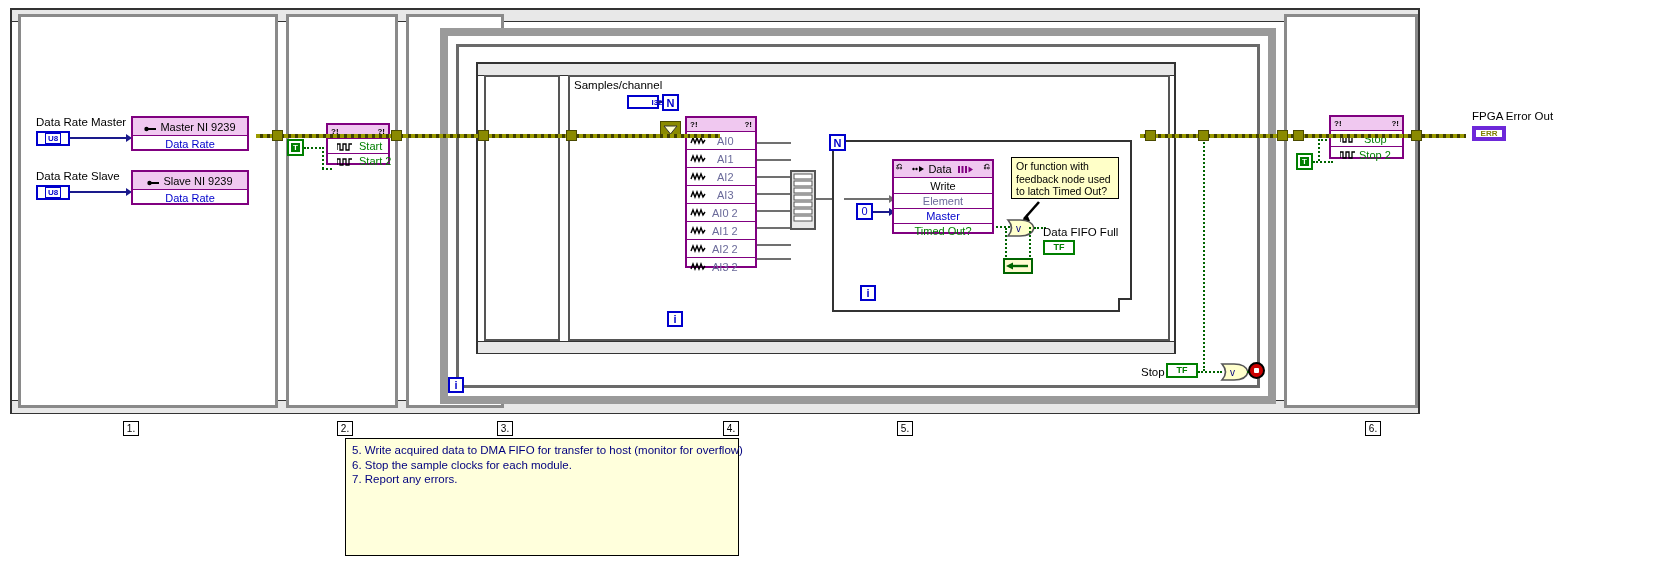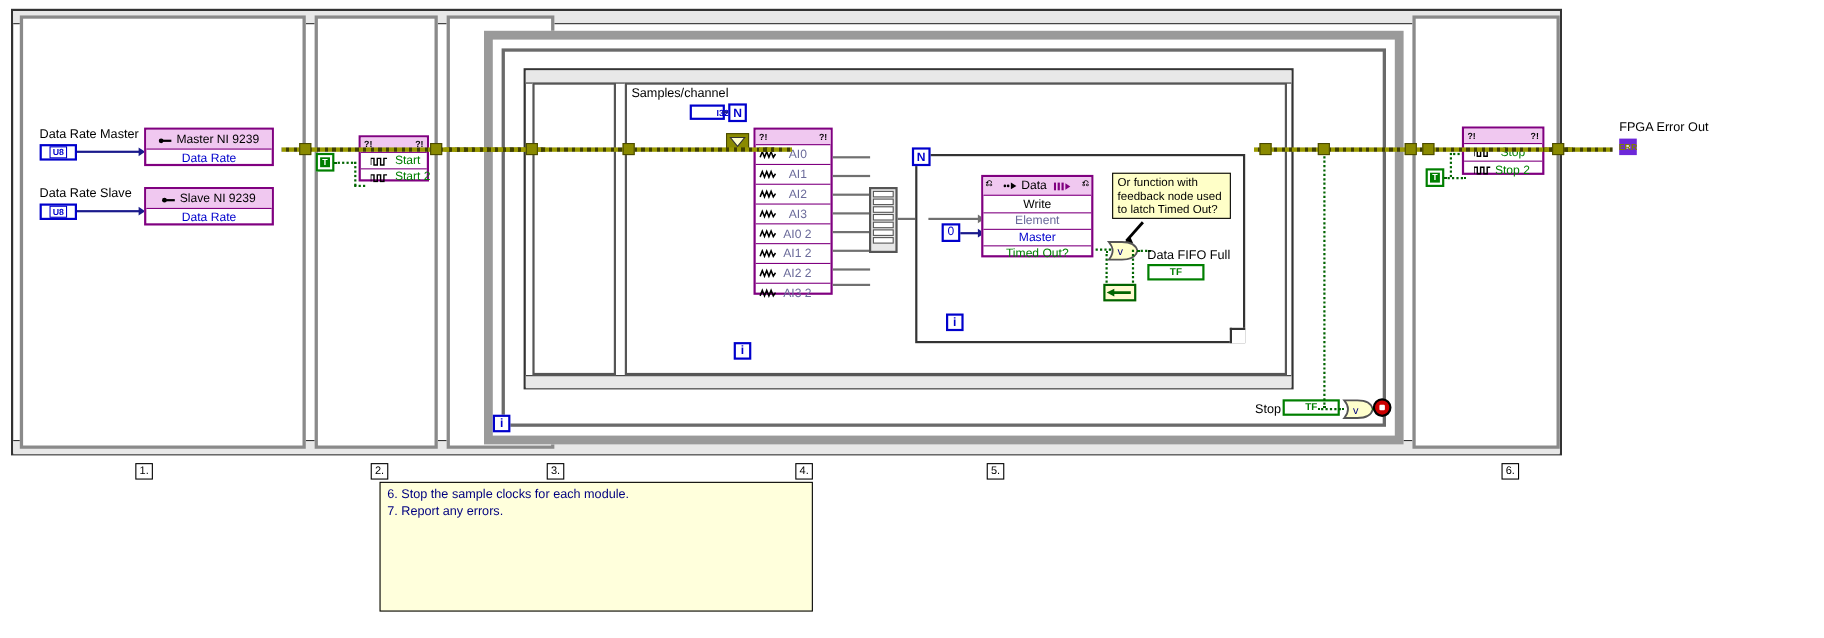--- a/index.html
+++ b/index.html
@@ -39,25 +39,25 @@
     position:absolute;box-sizing:border-box;display:flex;align-items:center;
     justify-content:center;font-size:9px;font-weight:bold;line-height:9px;
   }
   .term.u8{
     border:2px solid #0000cc;background:#ffffff;color:#0000cc;
     height:15px;width:34px;
   }
   .term.u8 .in{border:1px solid #0000cc;padding:0 2px;font-size:8px;}
   .term.tf{
     border:2px solid #007f00;background:#ffffff;color:#007f00;
-    height:15px;width:52px;
+    height:15px;width:32px;
   }
   .term.err{
-    border:6px solid #6d28d9;background:#ffffff;color:#7f7f00;
-    height:15px;width:16px;font-size:8px;
+    border:4px solid #6d28d9;background:#ffffff;color:#7f7f00;
+    height:15px;width:34px;font-size:8px;
   }
   .term.boolgreen{
     border:2px solid #007f00;background:#ffffff;color:#007f00;
     width:17px;height:17px;font-size:10px;
   }
   .term.boolgreen .sq{
     width:9px;height:9px;background:#007f00;color:#fff;font-size:8px;
     display:flex;align-items:center;justify-content:center;line-height:8px;
   }
   .const-num{
@@ -541,17 +541,18 @@
   <div class="errnode" style="left:1277px;top:130px;"></div>
   <div class="errnode" style="left:1293px;top:130px;"></div>
   <div class="errnode" style="left:1411px;top:130px;"></div>
 
   <div class="lbl" style="left:1472px;top:110px;">FPGA Error Out</div>
   <div class="term err" style="left:1472px;top:126px;">
     <span>ERR</span>
   </div>
 
   <div class="docbox" style="left:345px;top:438px;width:394px;height:118px;">
+    <div>5.  Write acquired data to DMA FIFO for transfer to host (monitor for overflow)</div>
     <div>6.  Stop the sample clocks for each module.</div>
     <div>7.  Report any errors.</div>
   </div>
 
 </div>
 
 </body></html>

